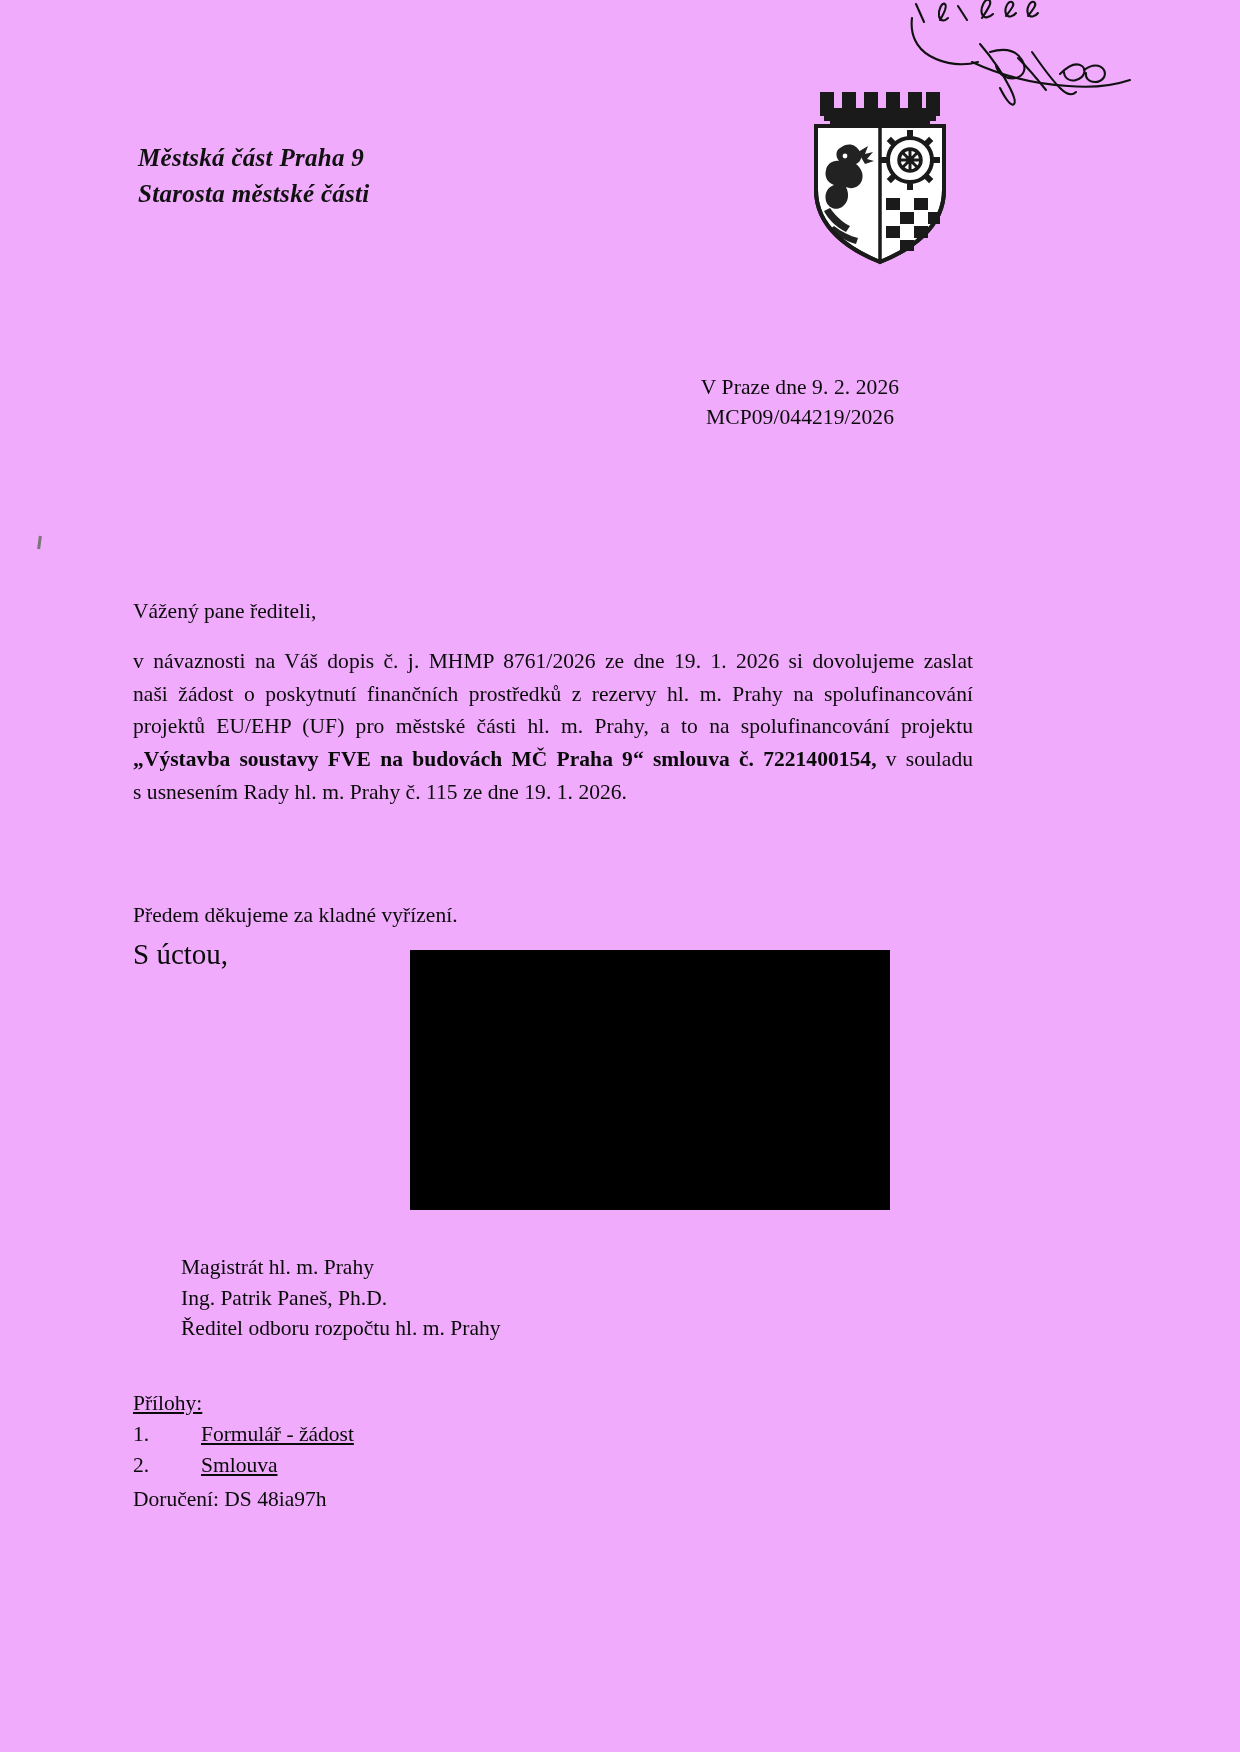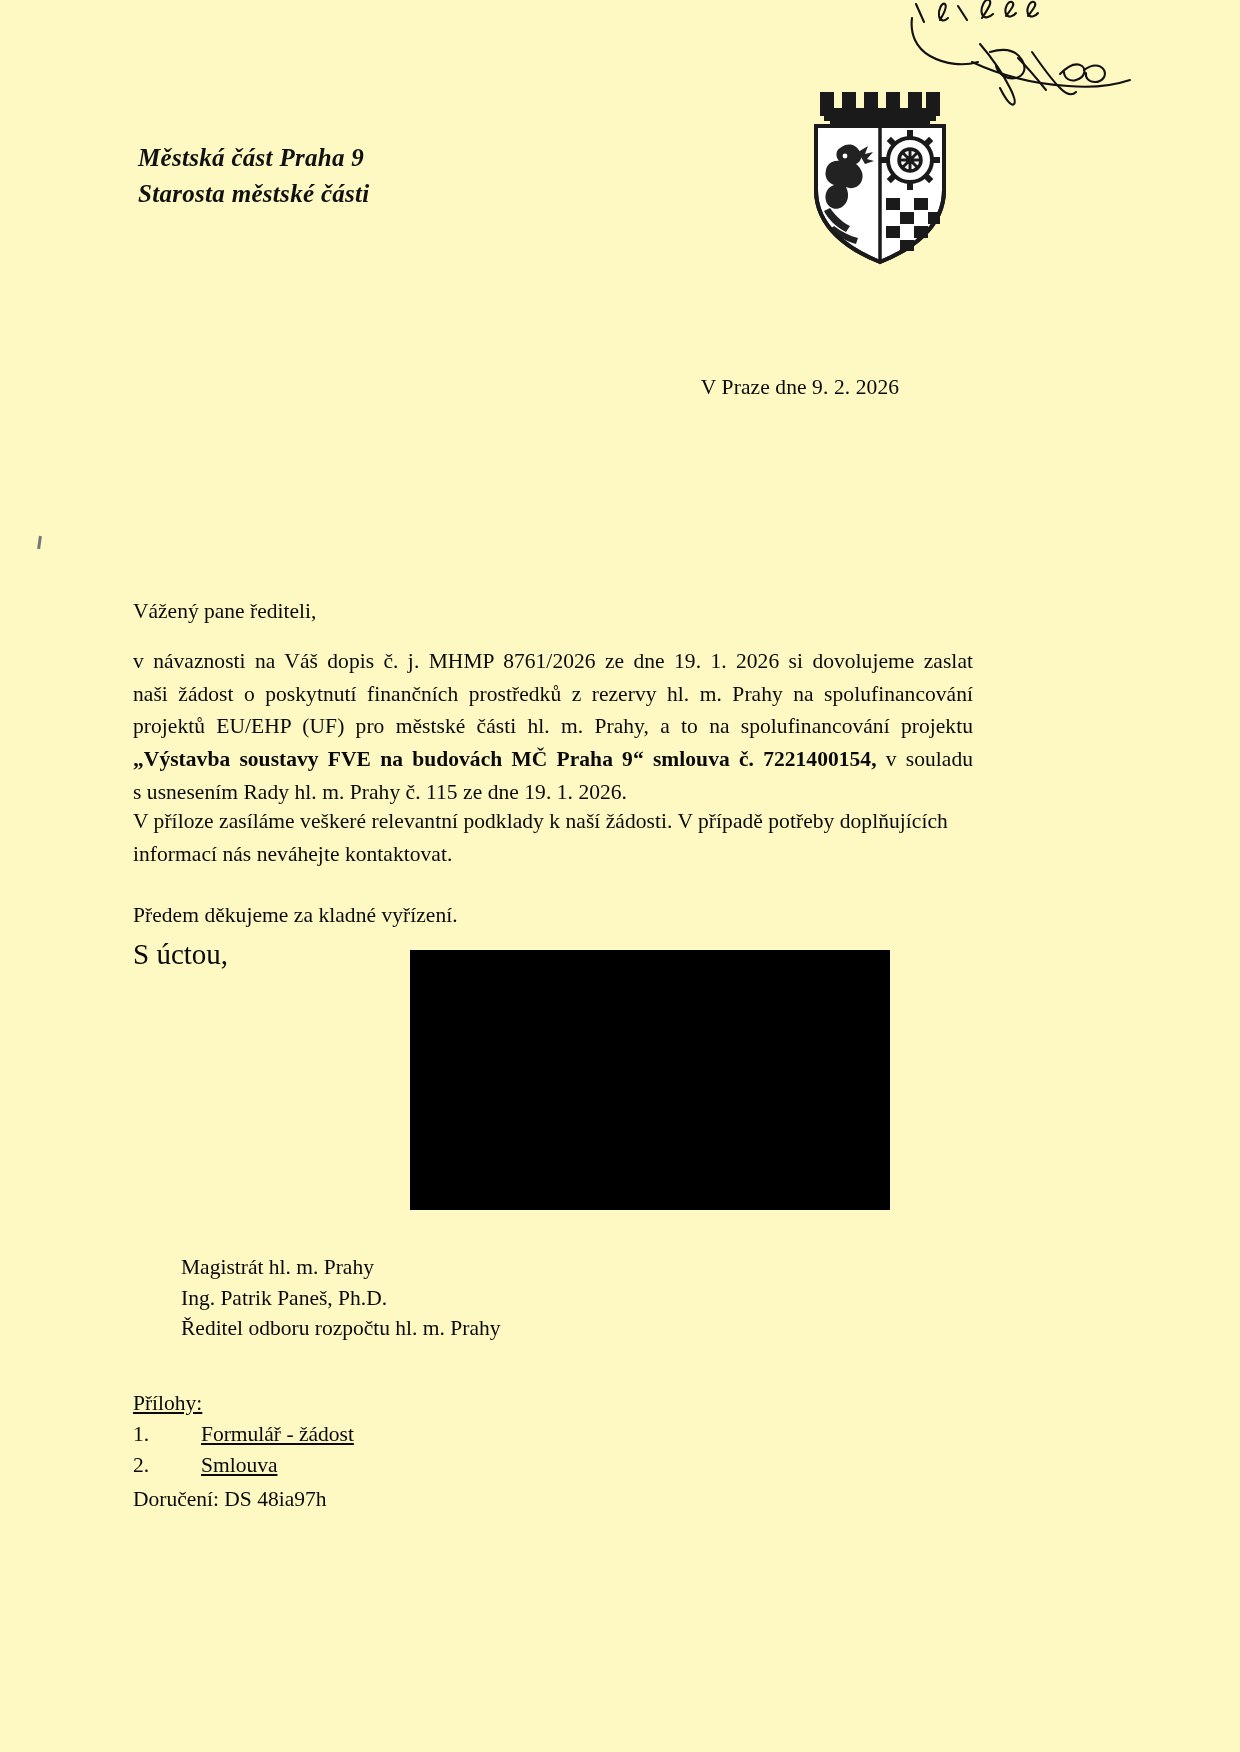--- a/index.html
+++ b/index.html
@@ -5,21 +5,21 @@
 <style>
   html, body {
     margin: 0;
     padding: 0;
     background: #ffffff;
   }
   .page {
     position: relative;
     width: 1240px;
     height: 1752px;
-    background: #fef9c3;
+    background: #f0abfc;
     overflow: hidden;
     font-family: "Liberation Serif", "DejaVu Serif", serif;
     color: #0a0a0a;
     -webkit-font-smoothing: antialiased;
   }
 
   
   .handwriting {
     position: absolute;
     top: 0;
@@ -264,37 +264,34 @@
 
   <div class="letterhead">
     <div>Městská část Praha 9</div>
     <div>Starosta městské části</div>
   </div>
 
   <div class="ink-mark"></div>
 
   <div class="dateblock">
     <div>V Praze dne 9. 2. 2026</div>
+    <div>MCP09/044219/2026</div>
   </div>
 
 
   <div class="salutation">Vážený pane řediteli,</div>
 
   <div class="para para-1">
     <span class="l justified">v návaznosti na Váš dopis č. j. MHMP 8761/2026 ze dne 19. 1. 2026 si dovolujeme zaslat</span>
     <span class="l justified">naši žádost o poskytnutí finančních prostředků z rezervy hl. m. Prahy na spolufinancování</span>
     <span class="l justified">projektů EU/EHP (UF) pro městské části hl. m. Prahy, a to na spolufinancování projektu</span>
     <span class="l justified"><span class="bold">„Výstavba soustavy FVE na budovách MČ Praha 9“ smlouva č.  7221400154,</span><span> v souladu</span></span>
     <span class="l">s usnesením Rady hl. m. Prahy č. 115 ze dne 19. 1. 2026.</span>
   </div>
 
-  <div class="para para-2">
-    <span class="l">V příloze zasíláme veškeré relevantní podklady k naší žádosti. V případě potřeby doplňujících</span>
-    <span class="l">informací nás neváhejte kontaktovat.</span>
-  </div>
 
   <div class="para para-3">Předem děkujeme za kladné vyřízení.</div>
 
   <div class="closing">S úctou,</div>
 
   <div class="redaction"></div>
 
   <div class="recipient">
     <div>Magistrát hl. m. Prahy</div>
     <div>Ing. Patrik Paneš, Ph.D.</div>

